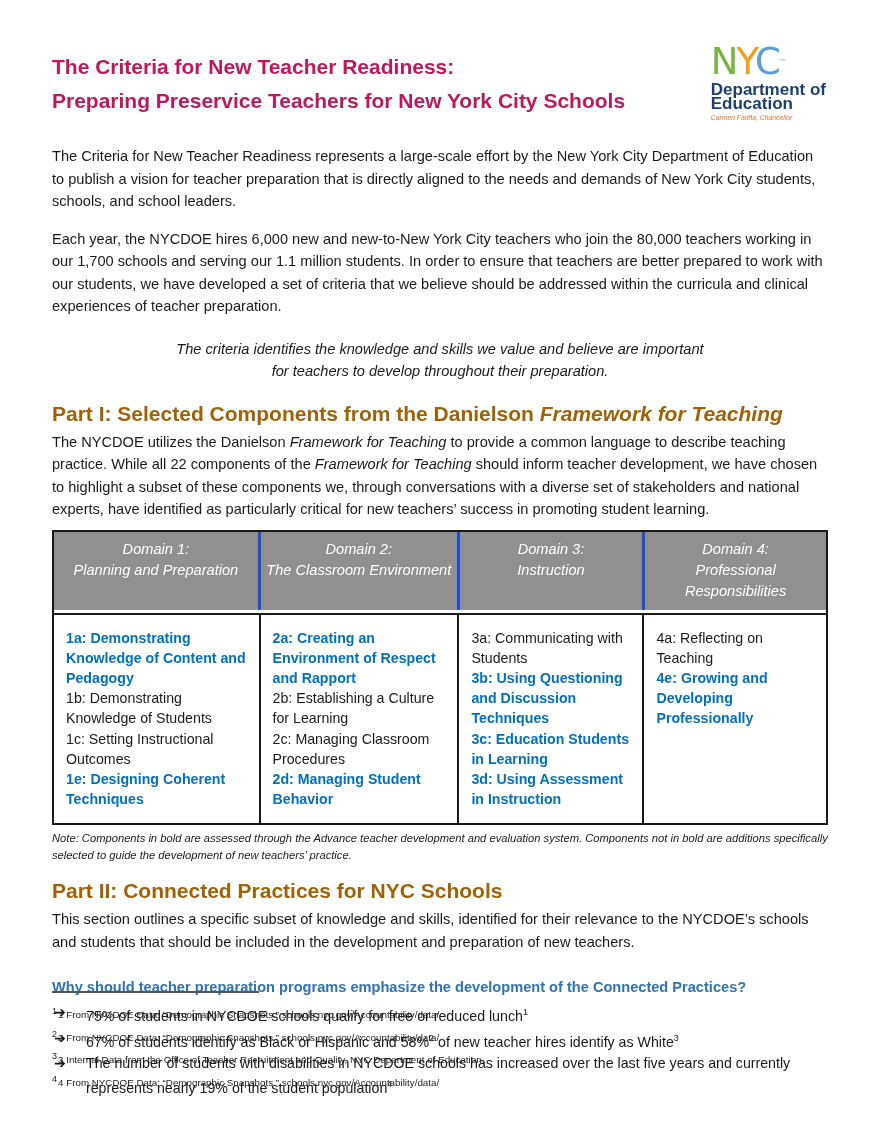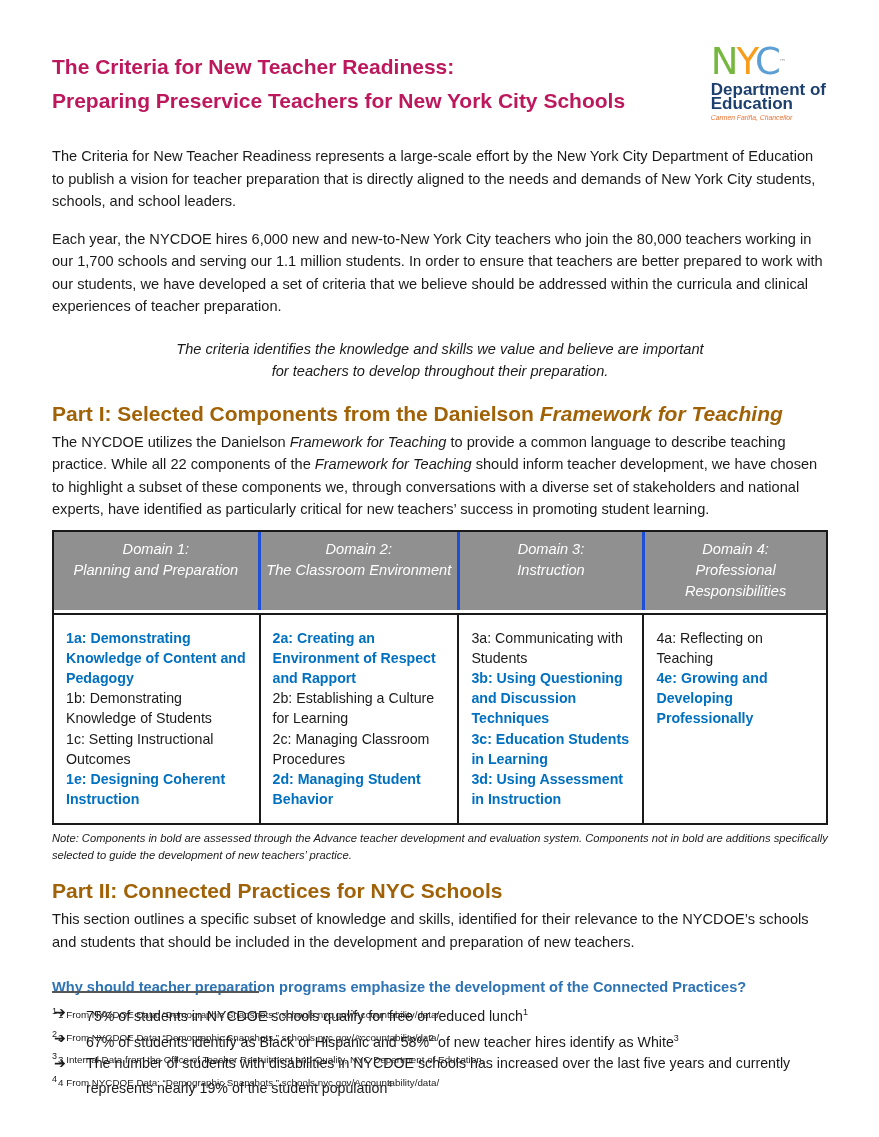--- a/index.html
+++ b/index.html
@@ -95,21 +95,21 @@
         <div class="th">
           <div>Domain 4:</div>
           <div>Professional Responsibilities</div>
         </div>
       </div>
     <div class="dtable-body">
         <div class="td">
           <div class="comp bold">1a: Demonstrating Knowledge of Content and Pedagogy</div>
           <div class="comp">1b: Demonstrating Knowledge of Students</div>
           <div class="comp">1c: Setting Instructional Outcomes</div>
-          <div class="comp bold">1e: Designing Coherent Instruction</div>
+          <div class="comp bold">1e: Designing Coherent Techniques</div>
         </div>
         <div class="td">
           <div class="comp bold">2a: Creating an Environment of Respect and Rapport</div>
           <div class="comp">2b: Establishing a Culture for Learning</div>
           <div class="comp">2c: Managing Classroom Procedures</div>
           <div class="comp bold">2d: Managing Student Behavior</div>
         </div>
         <div class="td">
           <div class="comp">3a: Communicating with Students</div>
           <div class="comp bold">3b: Using Questioning and Discussion Techniques</div>

